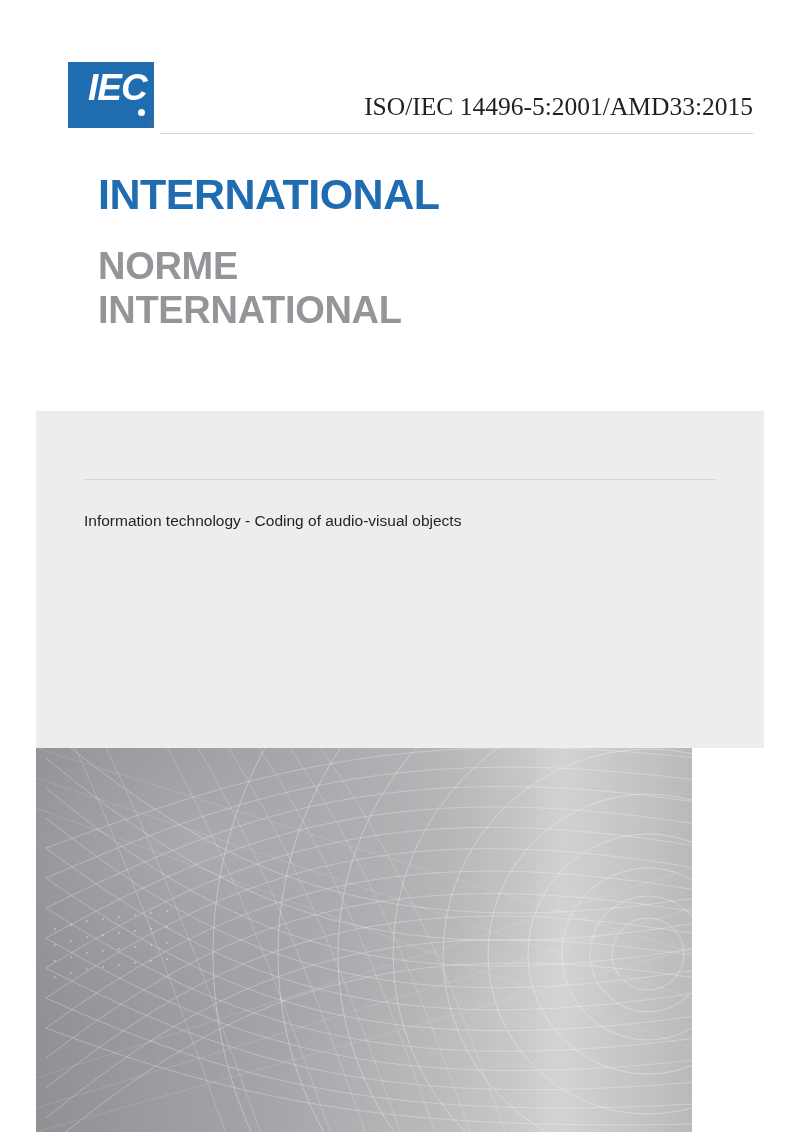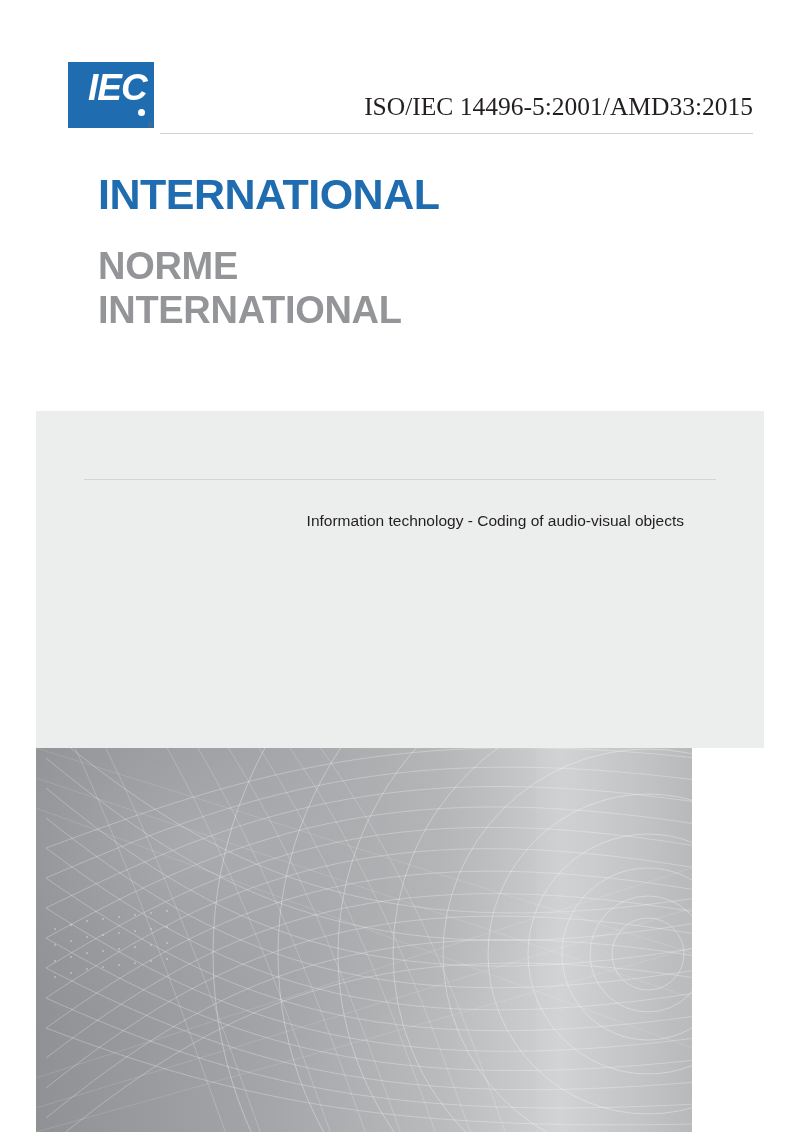--- a/index.html
+++ b/index.html
@@ -134,21 +134,21 @@
   }
   .subtitle {
     position: absolute;
     left: 48px;
     top: 96px;
     width: 600px;
     color: #231f20;
     font-size: 15.5px;
     line-height: 27px;
   }
-  .subtitle .line { display: block; text-align: right; }
+  .subtitle .line { display: block; }
 
   
   .image-band {
     position: absolute;
     left: 36px;
     top: 748px;
     width: 656px;
     height: 384px;
     overflow: hidden;
     background: #a6a8ab;

